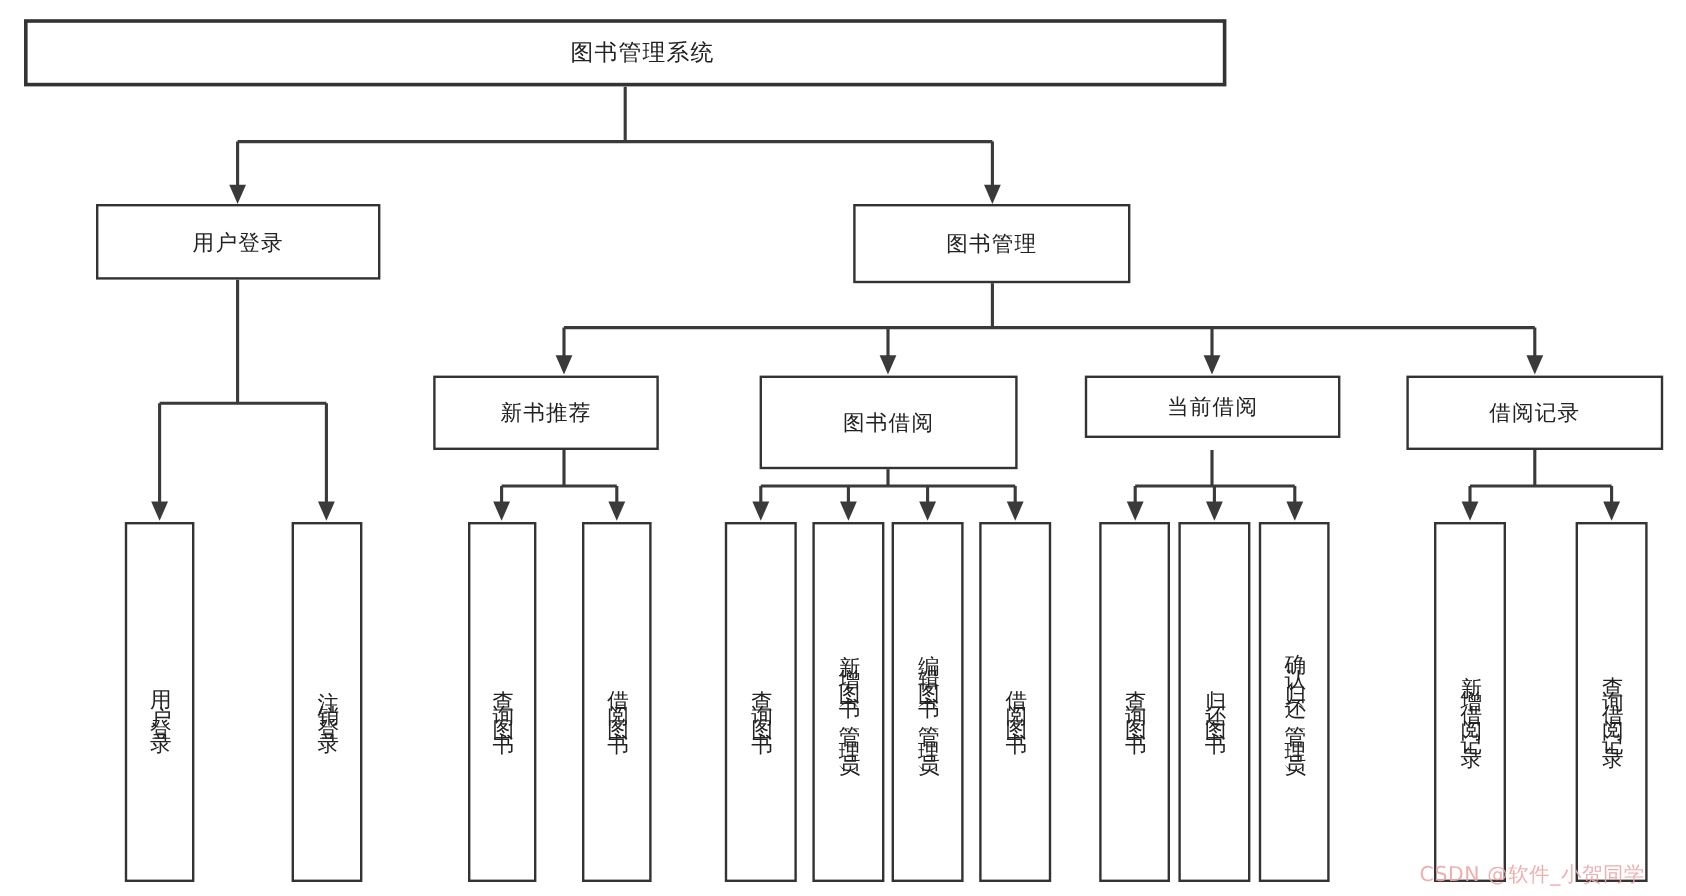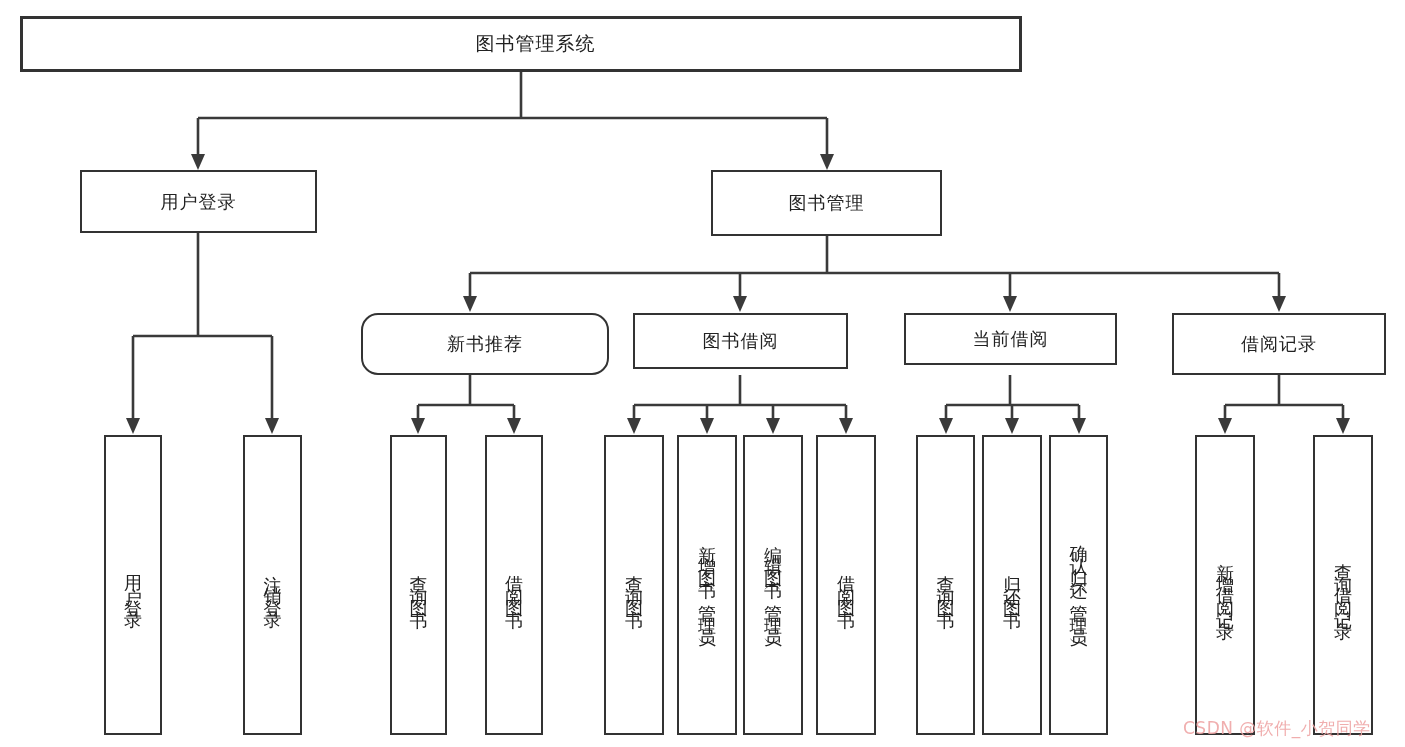--- a/index.html
+++ b/index.html
@@ -94,22 +94,22 @@
     <path d="M1279,375 V405 M1225,405 H1343 M1225,405 V420 M1343,405 V420"></path>
     <polygon points="1218,418 1232,418 1225,434"></polygon>
     <polygon points="1336,418 1350,418 1343,434"></polygon>
   </svg>
 
   <div class="node root" style="left:20px;top:16px;width:1002px;height:56px;padding-left:29px;">图书管理系统</div>
 
   <div class="node" style="left:80px;top:170px;width:237px;height:63px;">用户登录</div>
   <div class="node" style="left:711px;top:170px;width:231px;height:66px;">图书管理</div>
 
-  <div class="node" style="left:361px;top:313px;width:248px;height:62px;border-radius:17px;">新书推荐</div>
-  <div class="node" style="left:633px;top:313px;width:215px;height:56px;">图书借阅</div>
+  <div class="node" style="left:361px;top:313px;width:188px;height:62px;">新书推荐</div>
+  <div class="node" style="left:633px;top:313px;width:215px;height:78px;">图书借阅</div>
   <div class="node" style="left:904px;top:313px;width:213px;height:52px;">当前借阅</div>
   <div class="node" style="left:1172px;top:313px;width:214px;height:62px;text-align:right;">借阅记录</div>
 
   <div class="node leaf" style="left:104px;width:58px;">
     <span class="vtext">用户登录</span>
   </div>
   <div class="node leaf" style="left:243px;width:59px;">
     <span class="vtext">注销登录</span>
   </div>
 

